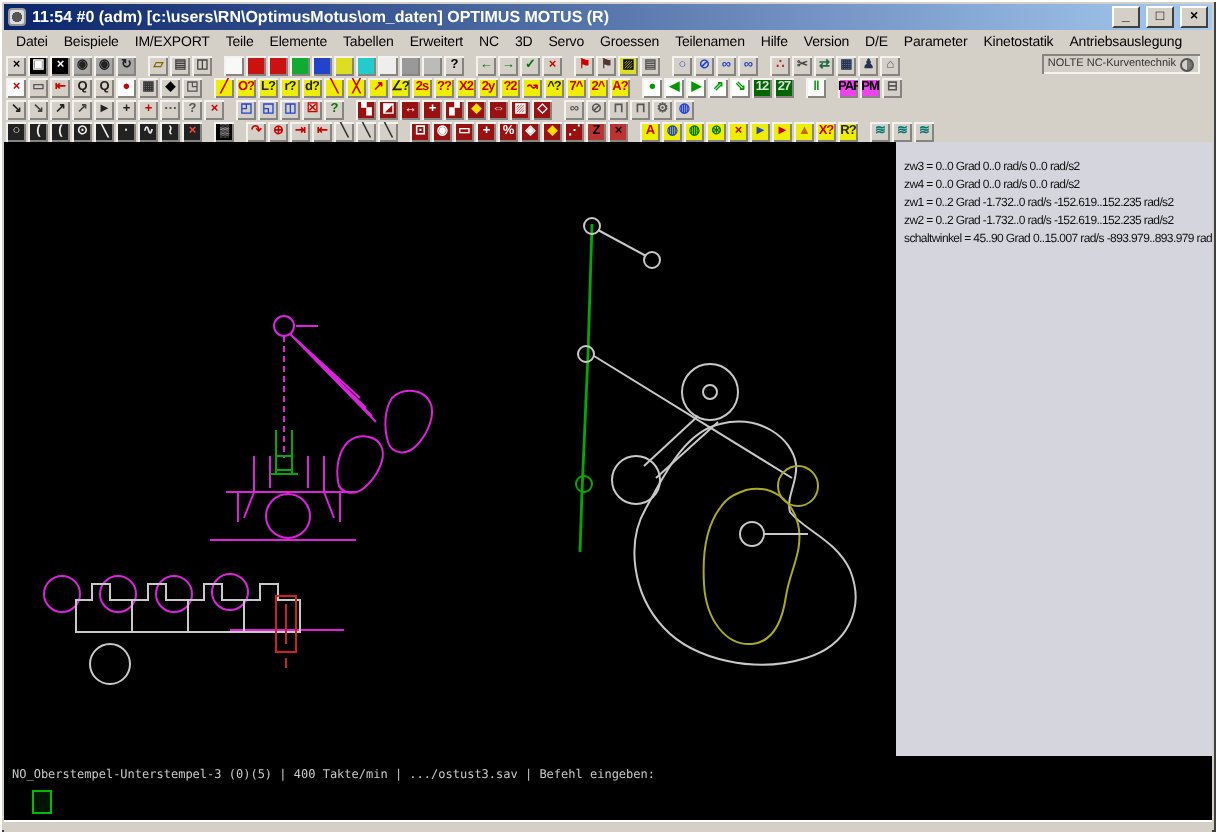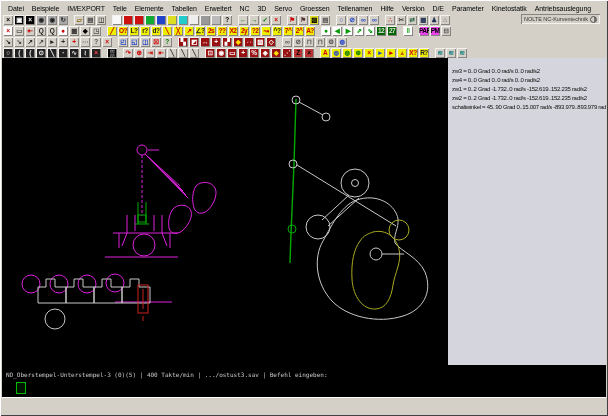--- a/index.html
+++ b/index.html
@@ -39,20 +39,27 @@
               font-size:6px;color:#c8c8c8;white-space:nowrap}
   .cursor-box{position:absolute;left:14px;top:324px;width:10px;height:12px;
               border:1px solid var(--status_green,#00bb00);background:#001500}
   .bottom-strip{height:6px;background:#d4d0c8;box-shadow:inset 0 1px 0 #fff}
 </style>
 </head>
 <body>
 
 <div class="window">
 
+  <div class="titlebar">
+    <span class="title-icon"></span>
+    <span class="title-text">11:54  #0 (adm) [c:\users\RN\OptimusMotus\om_daten] OPTIMUS MOTUS (R)</span>
+    <button class="title-btn">_</button>
+    <button class="title-btn">□</button>
+    <button class="title-btn">×</button>
+  </div>
 
   <div class="menubar">
       <span class="menu-item">Datei</span>
       <span class="menu-item">Beispiele</span>
       <span class="menu-item">IM/EXPORT</span>
       <span class="menu-item">Teile</span>
       <span class="menu-item">Elemente</span>
       <span class="menu-item">Tabellen</span>
       <span class="menu-item">Erweitert</span>
       <span class="menu-item">NC</span>

